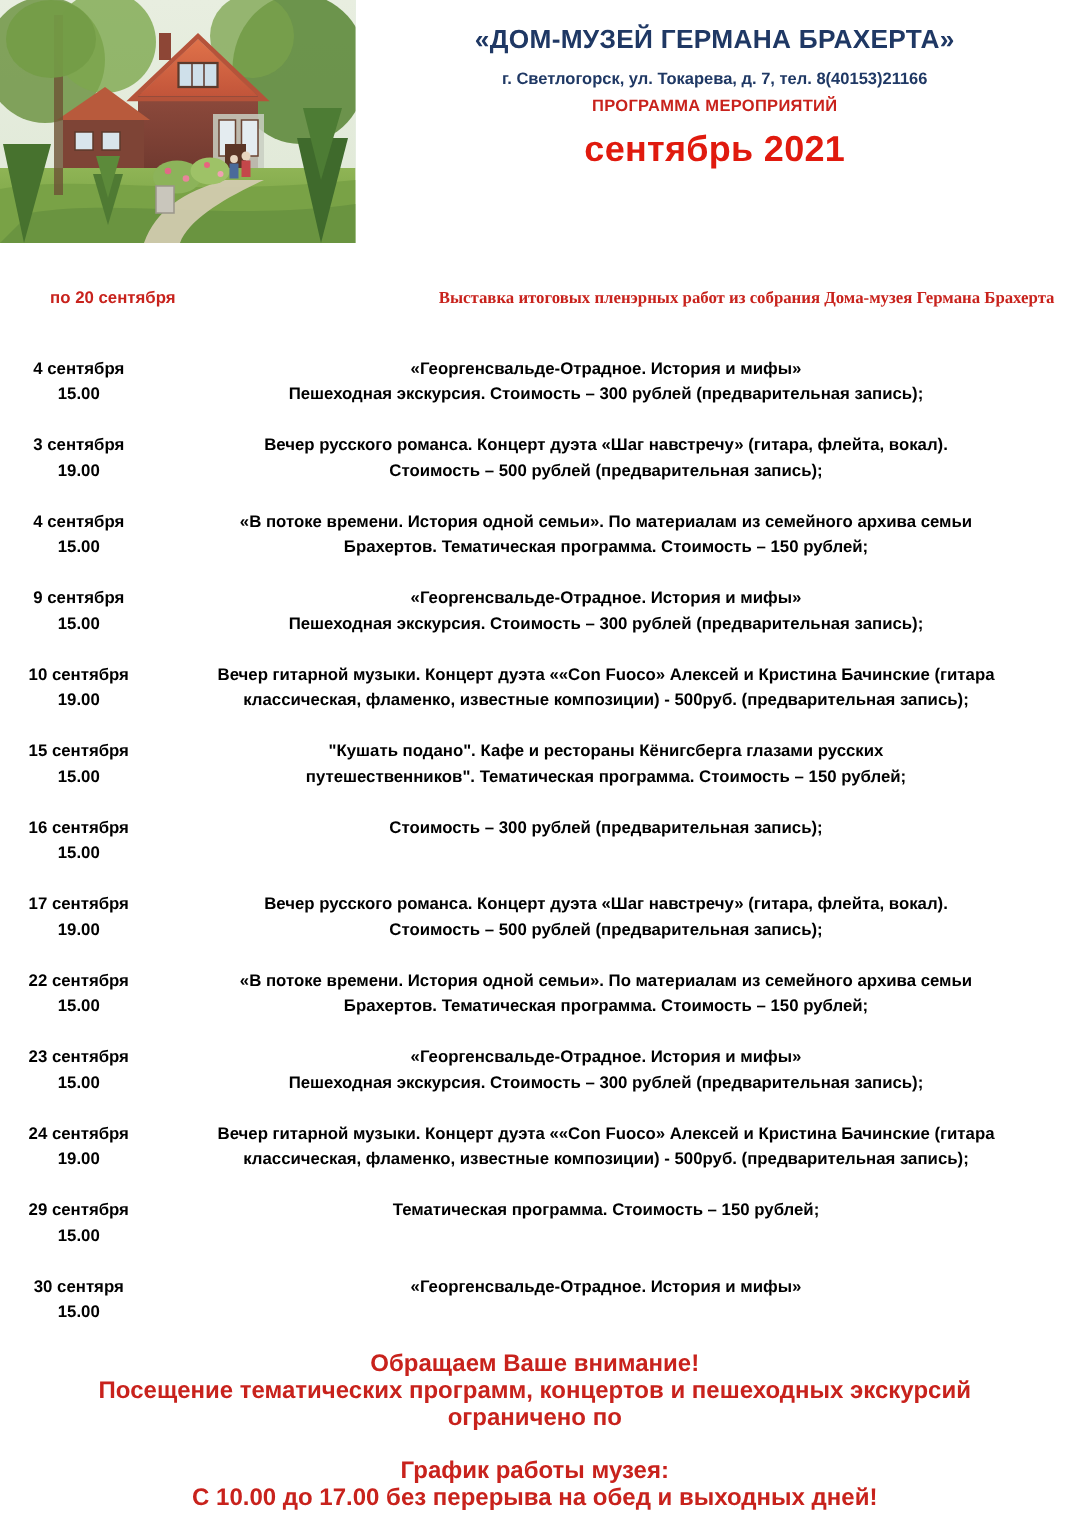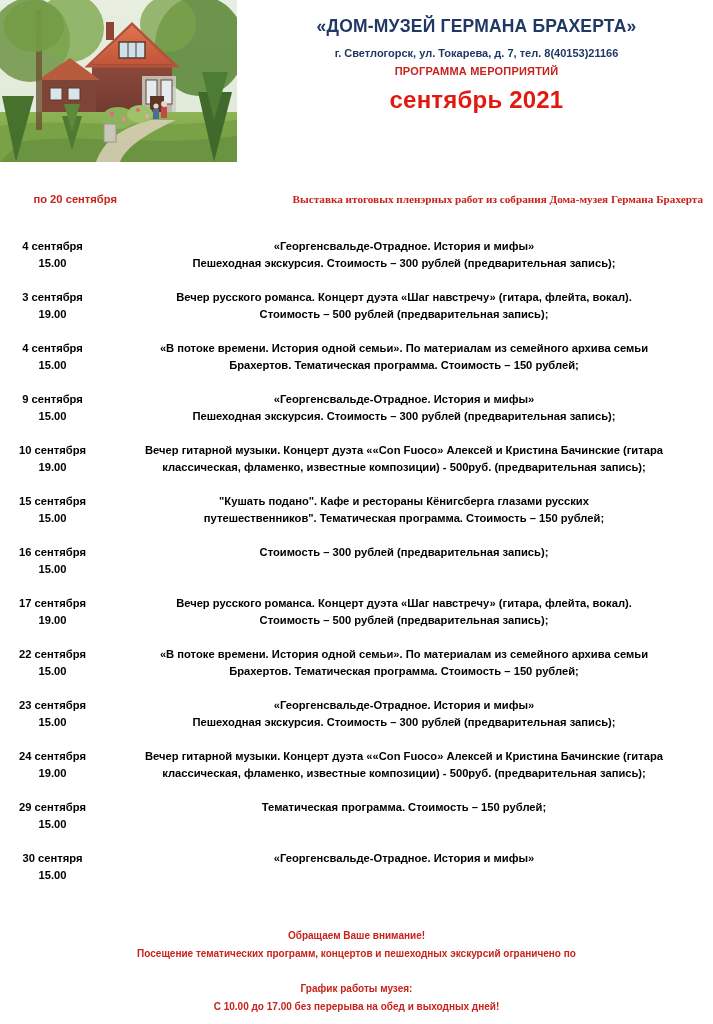--- a/index.html
+++ b/index.html
@@ -109,24 +109,24 @@
   }
   .what .line { display: block; }
 
   .red { color: #C8221C; }
 
   .exhibition .when { text-align: right; padding-left: 12px; }
   .exhibition .what { text-align: right; padding-left: 30px; font-family: Liberation Serif, serif; }
 
   
   #footer {
-    margin-top: 43px;
+    margin-top: 17px;
     text-align: center;
     color: #C8221C;
-    font-size: 10px;
+    font-size: 16px;
     font-weight: bold;
     line-height: 18px;
   }
   #footer .block { margin: 0 auto; width: 600px; }
   #footer .gap { height: 17px; }
   #footer .line { display: block; }
 </style>
 </head>
 <body>
 

